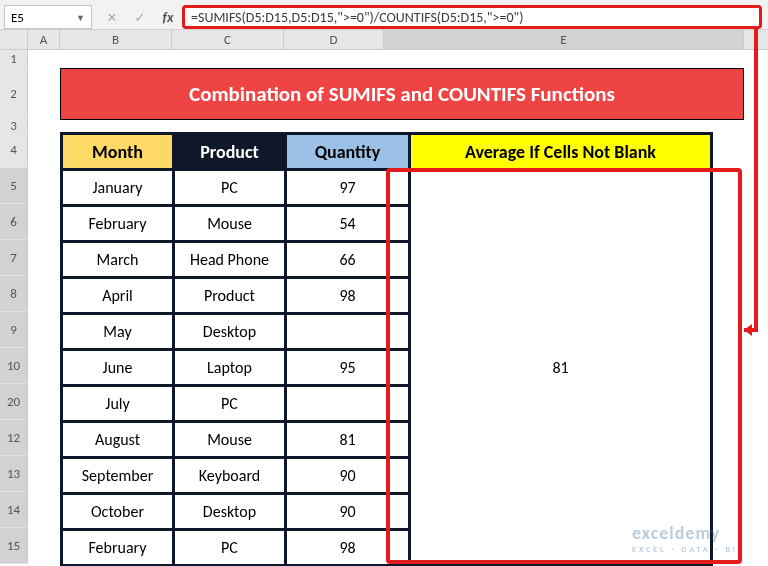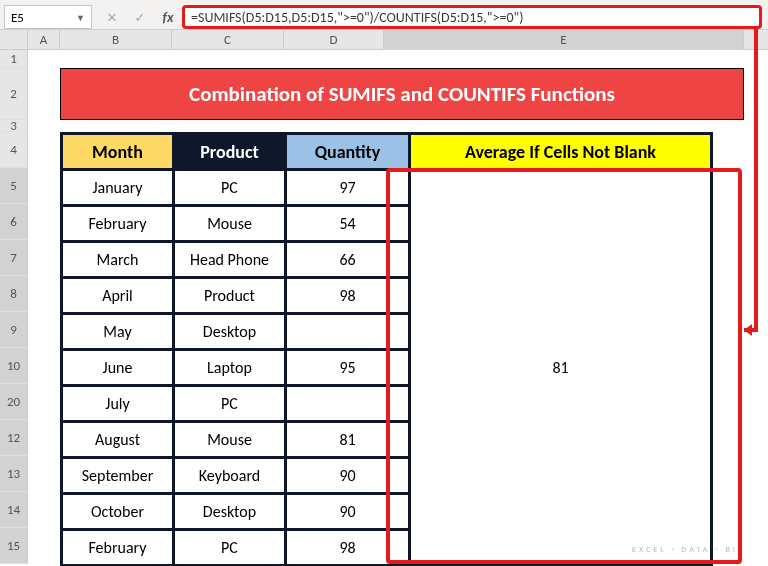--- a/index.html
+++ b/index.html
@@ -317,14 +317,15 @@
   <div class="red-box-merge" style="left:386px; top:138px; width:356px; height:396px;"></div>
 
   <svg class="arrow-conn" width="768" height="360" style="left:0; top:-30px;">
     <path d="M 756 28 L 756 330 L 744 330" stroke="#e31b1b" stroke-width="4" fill="none"></path>
     <polygon points="744,330 752,324 752,336" fill="#e31b1b"></polygon>
   </svg>
 
 </div>
 
 <div class="watermark">
+  <span>exceldemy</span>
   <small>EXCEL · DATA · BI</small>
 </div>
 
 </body></html>

